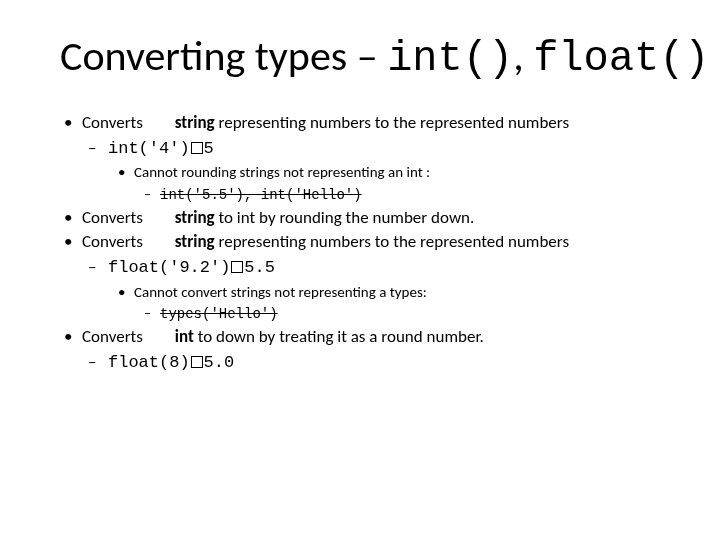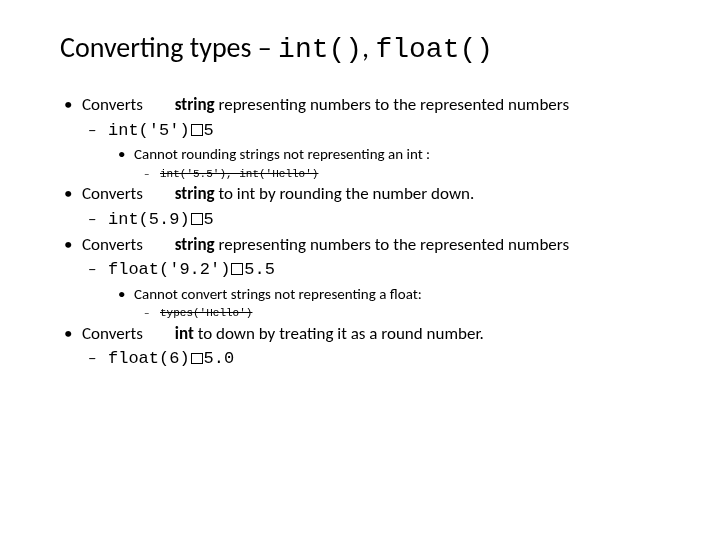--- a/index.html
+++ b/index.html
@@ -6,97 +6,92 @@
   body {
     width: 720px;
     height: 540px;
     background: #fff;
     font-family: Calibri, "Segoe UI", Arial, sans-serif;
     color: #000;
     padding: 30px 60px 20px 60px;
     overflow: hidden;
   }
   .title {
-    font-size: 28px;
+    font-size: 42px;
     font-weight: 400;
     margin-bottom: 28px;
     white-space: nowrap;
   }
   .mono { font-family: "Courier New", monospace; }
   ul { list-style: none; }
   .lvl1 > li { position: relative; padding-left: 22px; font-size: 17px; line-height: 1.45; }
   .lvl1 > li::before { content: "•"; position: absolute; left: 4px; top: 0; font-size: 17px; }
   .lvl2 > li { position: relative; padding-left: 26px; font-size: 17px; line-height: 1.45; }
   .lvl2 > li::before { content: "–"; position: absolute; left: 6px; top: 0; }
   .lvl3 > li { position: relative; padding-left: 26px; font-size: 15px; line-height: 1.5; }
   .lvl3 > li::before { content: "•"; position: absolute; left: 10px; top: 0; }
-  .lvl4 > li { position: relative; padding-left: 26px; font-size: 11px; line-height: 1.5; }
+  .lvl4 > li { position: relative; padding-left: 26px; font-size: 14px; line-height: 1.5; }
   .lvl4 > li::before { content: "–"; position: absolute; left: 10px; top: 0; }
   .strike { text-decoration: line-through; }
   b { font-weight: 700; margin-left: 28px; }
   .box { display: inline-block; width: 0.7em; height: 0.7em; border: 1px solid #000; vertical-align: -1px; margin: 0 1px; }
 </style>
 </head>
 <body>
 
 <h1 class="title">
   <span>Converting types – </span><span class="mono">int()</span><span>, </span><span class="mono">float()</span>
 </h1>
 
 <ul class="lvl1">
 
   <li>
     <span>Converts </span><b>string</b><span> representing numbers to the represented numbers</span>
     <ul class="lvl2">
       <li>
-        <span class="mono">int('5')</span><span class="box"></span><span class="mono">5</span>
+        <span class="mono">int('4')</span><span class="box"></span><span class="mono">5</span>
         <ul class="lvl3">
           <li>
             <span>Cannot  rounding strings not representing an int :</span>
             <ul class="lvl4">
               <li>
                 <span class="mono strike">int('5.5'), int('Hello')</span>
               </li>
             </ul>
           </li>
         </ul>
       </li>
     </ul>
   </li>
 
   <li>
     <span>Converts </span><b>string</b><span> to int by rounding the number down.</span>
-    <ul class="lvl2">
-      <li>
-        <span class="mono">int(5.9)</span><span class="box"></span><span class="mono">5</span>
-      </li>
-    </ul>
   </li>
 
   <li>
     <span>Converts </span><b>string</b><span> representing numbers to the represented numbers</span>
     <ul class="lvl2">
       <li>
         <span class="mono">float('9.2')</span><span class="box"></span><span class="mono">5.5</span>
         <ul class="lvl3">
           <li>
-            <span>Cannot  convert strings not representing a float:</span>
+            <span>Cannot  convert strings not representing a types:</span>
             <ul class="lvl4">
               <li>
                 <span class="mono strike">types('Hello')</span>
               </li>
             </ul>
           </li>
         </ul>
       </li>
     </ul>
   </li>
 
   <li>
     <span>Converts </span><b>int</b><span> to down by treating it as a round number.</span>
     <ul class="lvl2">
       <li>
-        <span class="mono">float(6)</span><span class="box"></span><span class="mono">5.0</span>
+        <span class="mono">float(8)</span><span class="box"></span><span class="mono">5.0</span>
       </li>
     </ul>
   </li>
 
 </ul>
 
 </body></html>

